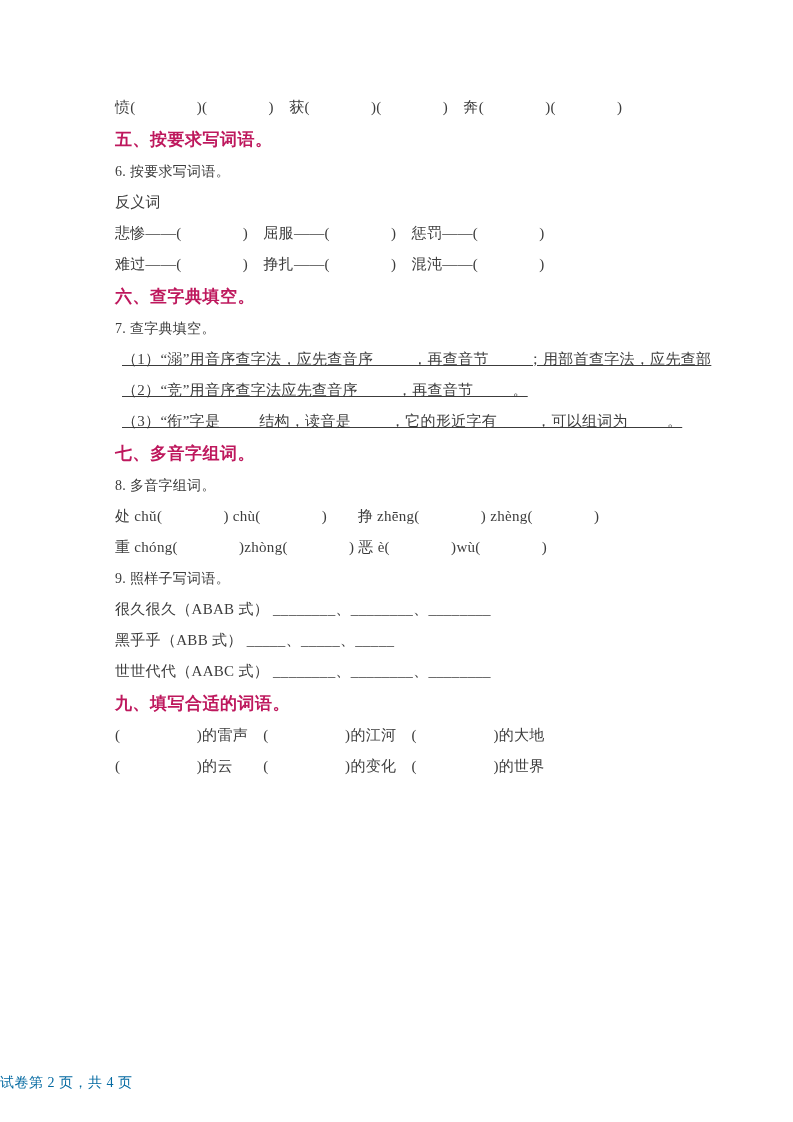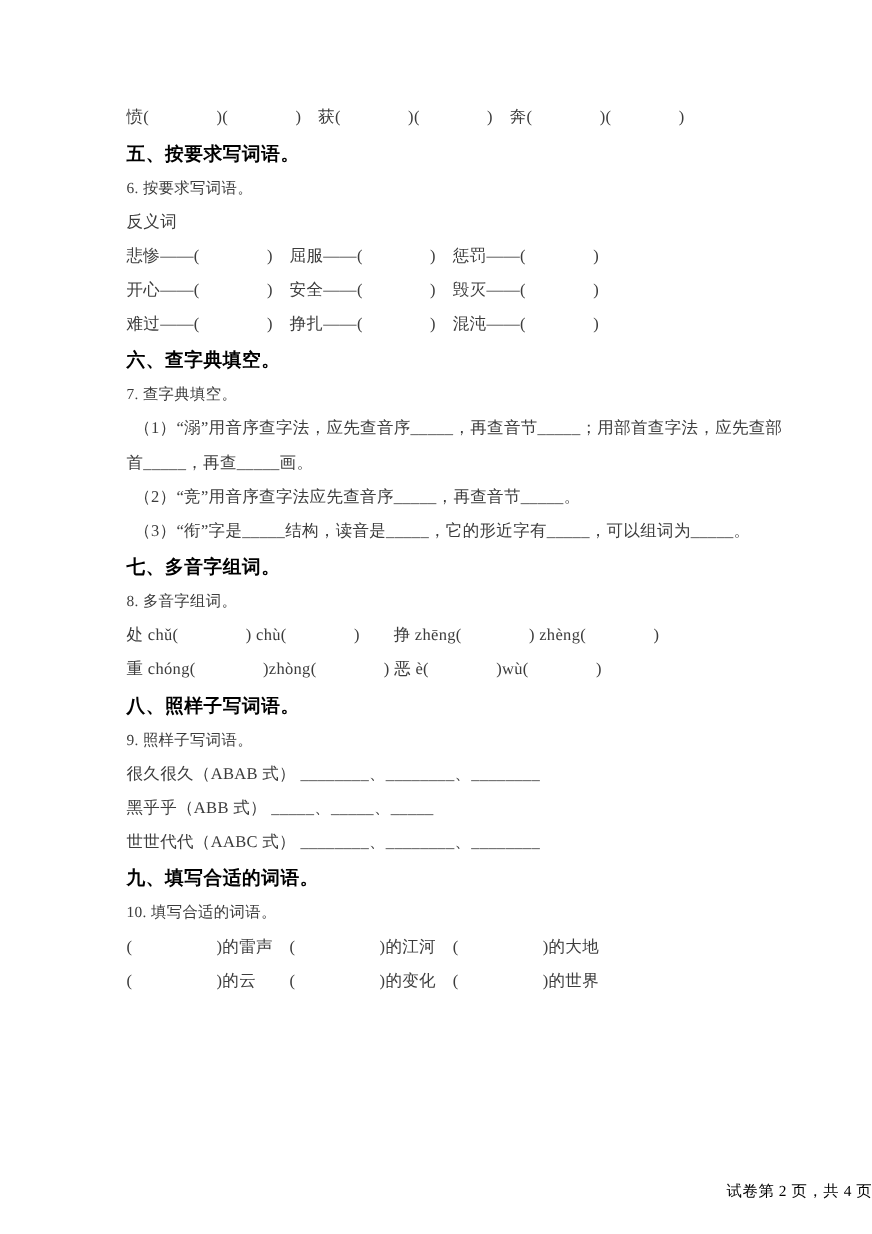--- a/index.html
+++ b/index.html
@@ -20,74 +20,70 @@
   .line {
     font-size: 15px;
     line-height: 31px;
     white-space: pre;
     letter-spacing: 0.3px;
   }
   .heading {
     font-family: "Liberation Sans", "DejaVu Sans", sans-serif;
     font-size: 17px;
     font-weight: 700;
-    color: #000000;
+    color: #be185d;
     line-height: 33px;
     white-space: pre;
     letter-spacing: 0.5px;
   }
   .item-line {
     font-size: 14px;
     line-height: 31px;
     white-space: pre;
     letter-spacing: 0.3px;
   }
-  .sub-indent { padding-left: 7px; }
+  .sub-indent { padding-left: 7px; text-decoration: underline; }
   .page-footer {
     position: absolute;
     left: 0;
     bottom: 30px;
     width: 100%;
-    text-align: right;
+    text-align: left;
     font-size: 14px;
-    color: #000000;
+    color: #0369a1;
     letter-spacing: 0.5px;
   }
 </style>
 </head>
 <body>
 
 <div class="page">
 
   <div class="line">愤(　　　　)(　　　　)　获(　　　　)(　　　　)　奔(　　　　)(　　　　)</div>
 
   <div class="heading">五、按要求写词语。</div>
   <div class="item-line">6. 按要求写词语。</div>
   <div class="line">反义词</div>
   <div class="line">悲惨——(　　　　)　屈服——(　　　　)　惩罚——(　　　　)</div>
-  <div class="line">开心——(　　　　)　安全——(　　　　)　毁灭——(　　　　)</div>
   <div class="line">难过——(　　　　)　挣扎——(　　　　)　混沌——(　　　　)</div>
 
   <div class="heading">六、查字典填空。</div>
   <div class="item-line">7. 查字典填空。</div>
   <div class="line sub-indent">（1）“溺”用音序查字法，应先查音序_____，再查音节_____；用部首查字法，应先查部</div>
-  <div class="line">首_____，再查_____画。</div>
   <div class="line sub-indent">（2）“竞”用音序查字法应先查音序_____，再查音节_____。</div>
   <div class="line sub-indent">（3）“衔”字是_____结构，读音是_____，它的形近字有_____，可以组词为_____。</div>
 
   <div class="heading">七、多音字组词。</div>
   <div class="item-line">8. 多音字组词。</div>
   <div class="line">处 chǔ(　　　　) chù(　　　　)　　挣 zhēng(　　　　) zhèng(　　　　)</div>
   <div class="line">重 chóng(　　　　)zhòng(　　　　) 恶 è(　　　　)wù(　　　　)</div>
 
-  <div class="heading">八、照样子写词语。</div>
   <div class="item-line">9. 照样子写词语。</div>
   <div class="line">很久很久（ABAB 式） ________、________、________</div>
   <div class="line">黑乎乎（ABB 式） _____、_____、_____</div>
   <div class="line">世世代代（AABC 式） ________、________、________</div>
 
   <div class="heading">九、填写合适的词语。</div>
-  <div class="item-line">10. 填写合适的词语。</div>
   <div class="line">(　　　　　)的雷声　(　　　　　)的江河　(　　　　　)的大地</div>
   <div class="line">(　　　　　)的云　　(　　　　　)的变化　(　　　　　)的世界</div>
 
   <div class="page-footer">试卷第 2 页，共 4 页</div>
 </div>
 
 </body></html>

